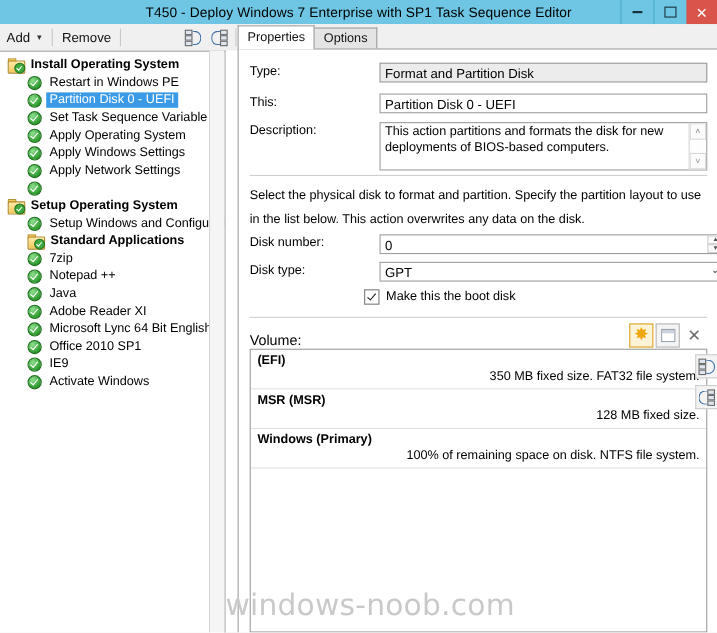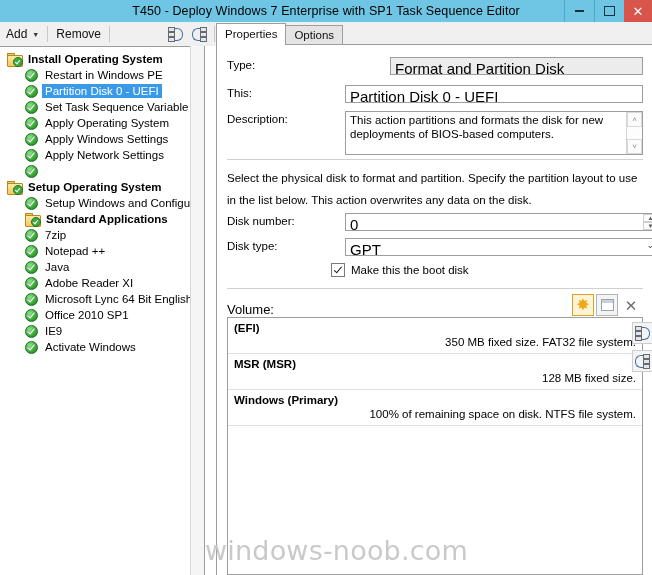--- a/index.html
+++ b/index.html
@@ -207,21 +207,21 @@
   }
   .field-label {
     font-size: 11.5px; color: #000; width: 118px; flex: none;
     padding-top: 2px;
   }
   .txtbox {
     box-sizing: border-box;
     border: 1px solid #9d9d9d;
     background: #ffffff;
     font-family: "Liberation Sans", sans-serif;
-    font-size: 15px; color: #000;
+    font-size: 12px; color: #000;
     padding: 2px 4px;
     height: 18px;
     outline: none;
   }
   .txtbox.readonly { background: #ececec; }
 
   .descbox {
     position: relative;
     box-sizing: border-box;
     border: 1px solid #9d9d9d;
@@ -525,21 +525,21 @@
             <span class="c"></span>
           </span>
           <span class="lbl">Activate Windows</span>
         </div>
       </div>
   </div>
   <div class="tree-sb"></div>
 
   <div class="proppane">
 
-    <div class="field-row" style="left:10px; top:12px; width:416px;gap:45px;">
+    <div class="field-row" style="left:10px; top:12px; width:416px;">
       <div class="field-label">Type:</div>
       <div class="txtbox readonly" style="width:298px;">Format and Partition Disk</div>
     </div>
 
     <div class="field-row" style="left:10px; top:40px; width:416px;">
       <div class="field-label">This:</div>
       <div class="txtbox" style="width:298px;">Partition Disk 0 - UEFI</div>
     </div>
 
     <div class="field-row" style="left:10px; top:66px; width:416px;">

